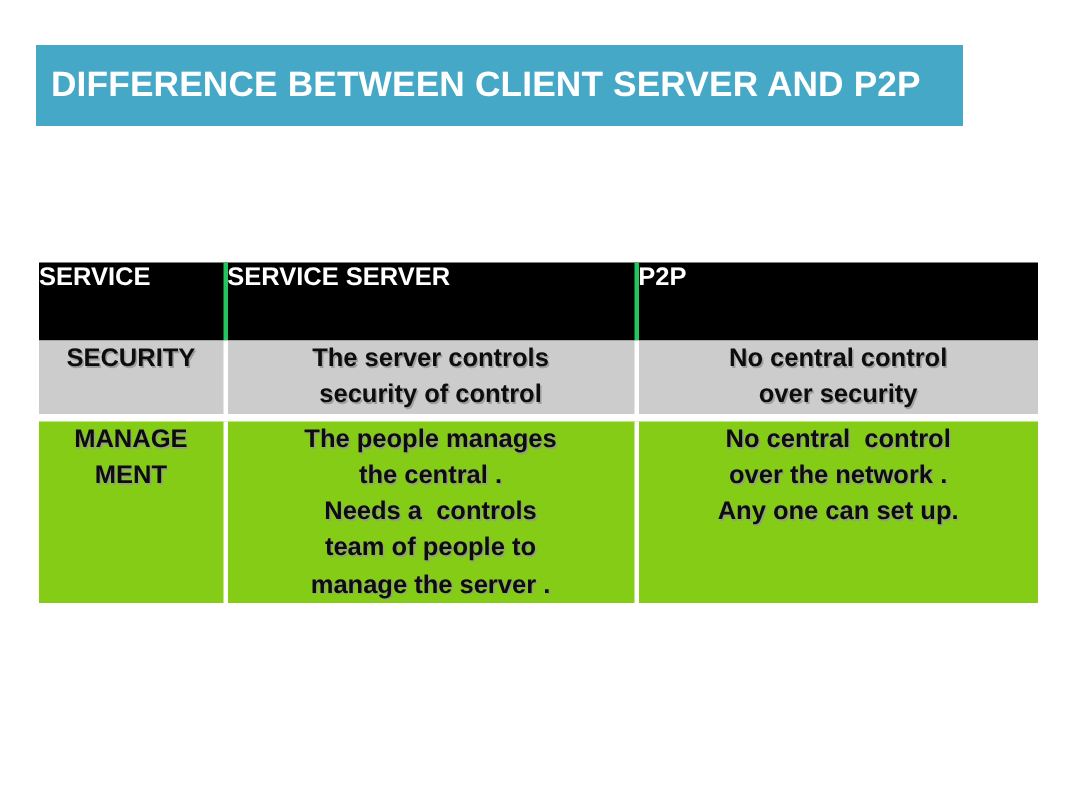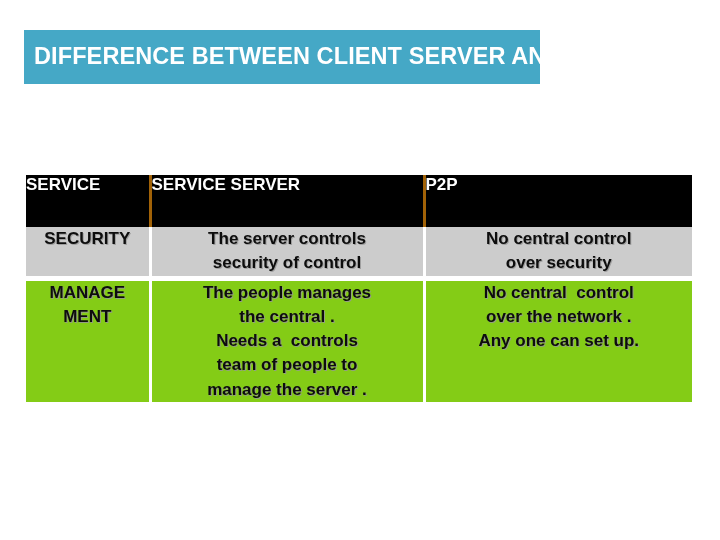--- a/index.html
+++ b/index.html
@@ -14,21 +14,21 @@
     font-family: "Liberation Sans", sans-serif;
     overflow: hidden;
     position: relative;
   }
 
   
   #slide-banner {
     position: absolute;
     left: 24px;
     top: 30px;
-    width: 516px;
+    width: 618px;
     height: 54px;
     background: #45a8c6;
     display: flex;
     align-items: center;
   }
   #slide-banner .banner-text {
     color: #ffffff;
     font-weight: bold;
     font-size: 23.5px;
     letter-spacing: 0.1px;
@@ -57,21 +57,21 @@
   .thead-row {
     background: #000000;
     height: 52px;
   }
   .thead-row th {
     color: #ffffff;
     font-weight: bold;
     font-size: 17px;
     text-align: left;
     padding: 15px 0 0 8px;
-    border-right: 3px solid #a16207;
+    border-right: 3px solid #22c55e;
     height: 52px;
     box-sizing: border-box;
   }
   .thead-row th.last-col {
     border-right: none;
   }
 
   
   .row-sep td {
     height: 5px;

